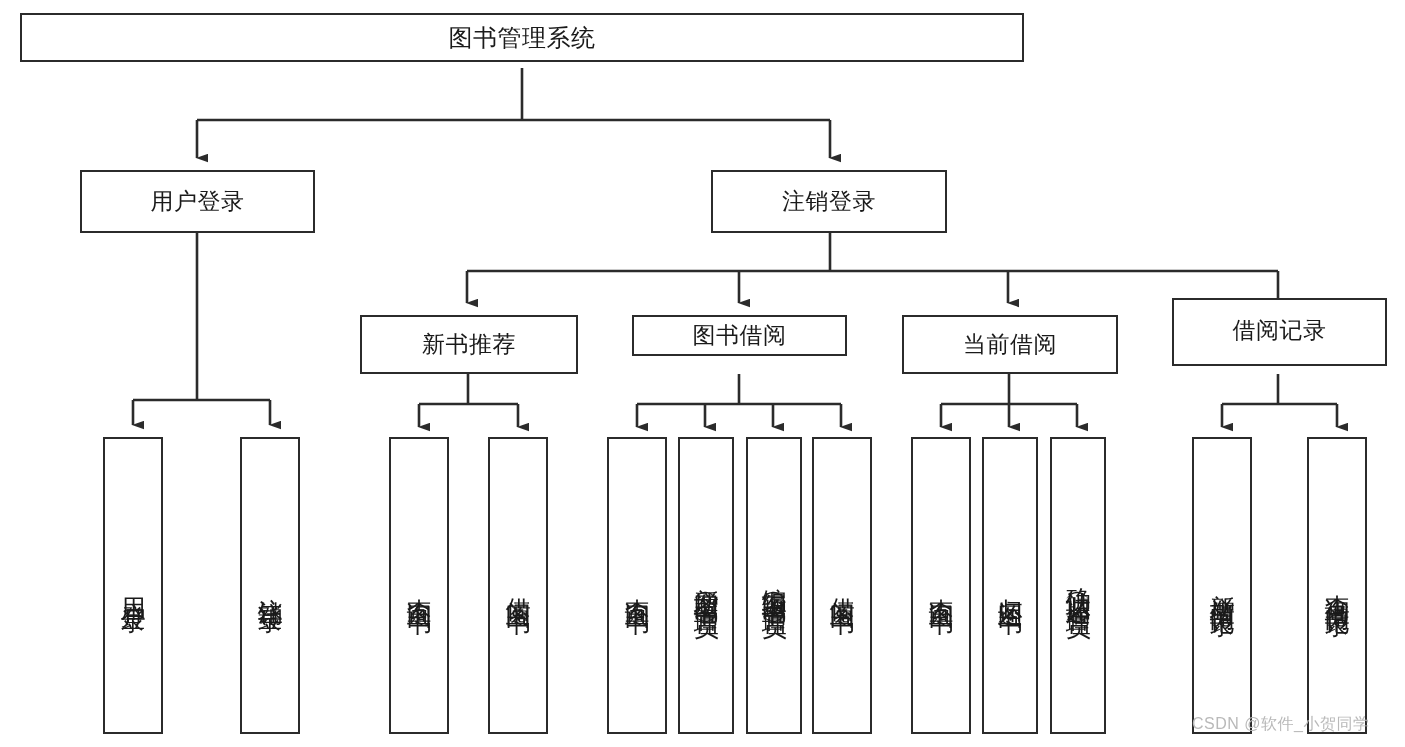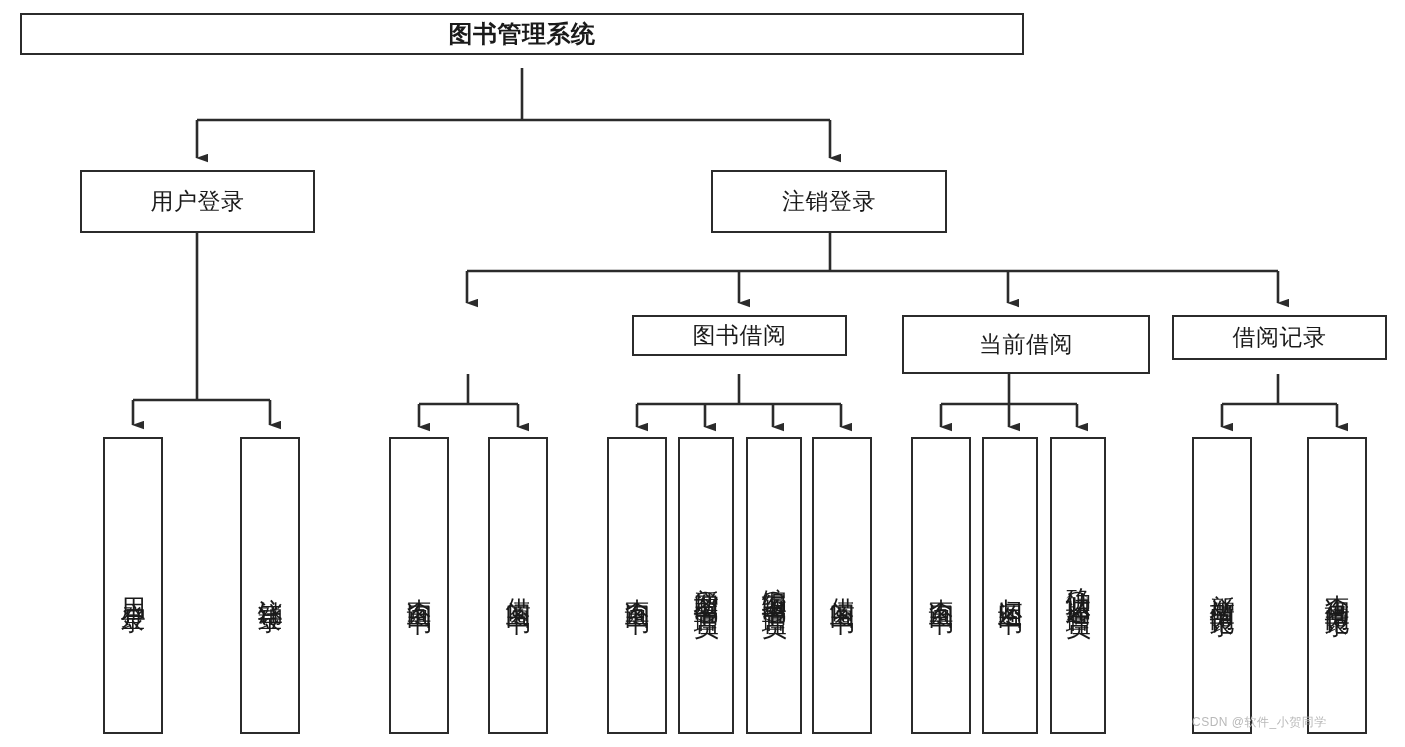--- a/index.html
+++ b/index.html
@@ -60,21 +60,21 @@
     text-orientation: upright;
     font-size: 25px;
     letter-spacing: 4px;
     line-height: 1.1;
     white-space: nowrap;
   }
   .watermark {
     position: absolute;
     left: 1192px;
     top: 714px;
-    font-size: 12px;
+    font-size: 16px;
     color: #b9b9b9;
     white-space: nowrap;
     letter-spacing: 0.5px;
   }
 </style>
 </head>
 <body>
 
 <div id="canvas">
 
@@ -121,38 +121,41 @@
       <path d="M1009,404 L1009,427" marker-end="url(#arw)"></path>
       <path d="M1077,404 L1077,427" marker-end="url(#arw)"></path>
 
       <path d="M1278,374 L1278,404"></path>
       <path d="M1222,404 L1337,404"></path>
       <path d="M1222,404 L1222,427" marker-end="url(#arw)"></path>
       <path d="M1337,404 L1337,427" marker-end="url(#arw)"></path>
     </g>
   </svg>
 
-  <div class="node h root" style="left:20px; top:13px; width:1004px; height:42px;font-weight:bold;">
+  <div class="node h root" style="left:20px; top:13px; width:1004px; height:49px;">
     <span class="lbl">图书管理系统</span>
   </div>
 
   <div class="node h" style="left:80px; top:170px; width:235px; height:63px;">
     <span class="lbl">用户登录</span>
   </div>
   <div class="node h" style="left:711px; top:170px; width:236px; height:63px;">
     <span class="lbl">注销登录</span>
   </div>
 
+  <div class="node h" style="left:360px; top:315px; width:218px; height:59px;">
+    <span class="lbl">新书推荐</span>
+  </div>
   <div class="node h" style="left:632px; top:315px; width:215px; height:41px;">
     <span class="lbl">图书借阅</span>
   </div>
-  <div class="node h" style="left:902px; top:315px; width:248px; height:59px;">
+  <div class="node h" style="left:902px; top:315px; width:216px; height:59px;">
     <span class="lbl">当前借阅</span>
   </div>
-  <div class="node h" style="left:1172px; top:315px; width:215px; height:45px;">
+  <div class="node h" style="left:1172px; top:298px; width:215px; height:68px;font-family:Liberation Mono, monospace;">
     <span class="lbl">借阅记录</span>
   </div>
 
   <div class="node v" style="left:103px; top:437px; width:60px; height:297px;">
     <span class="lbl">用户登录</span>
   </div>
   <div class="node v" style="left:240px; top:437px; width:60px; height:297px;">
     <span class="lbl">注销登录</span>
   </div>
 

